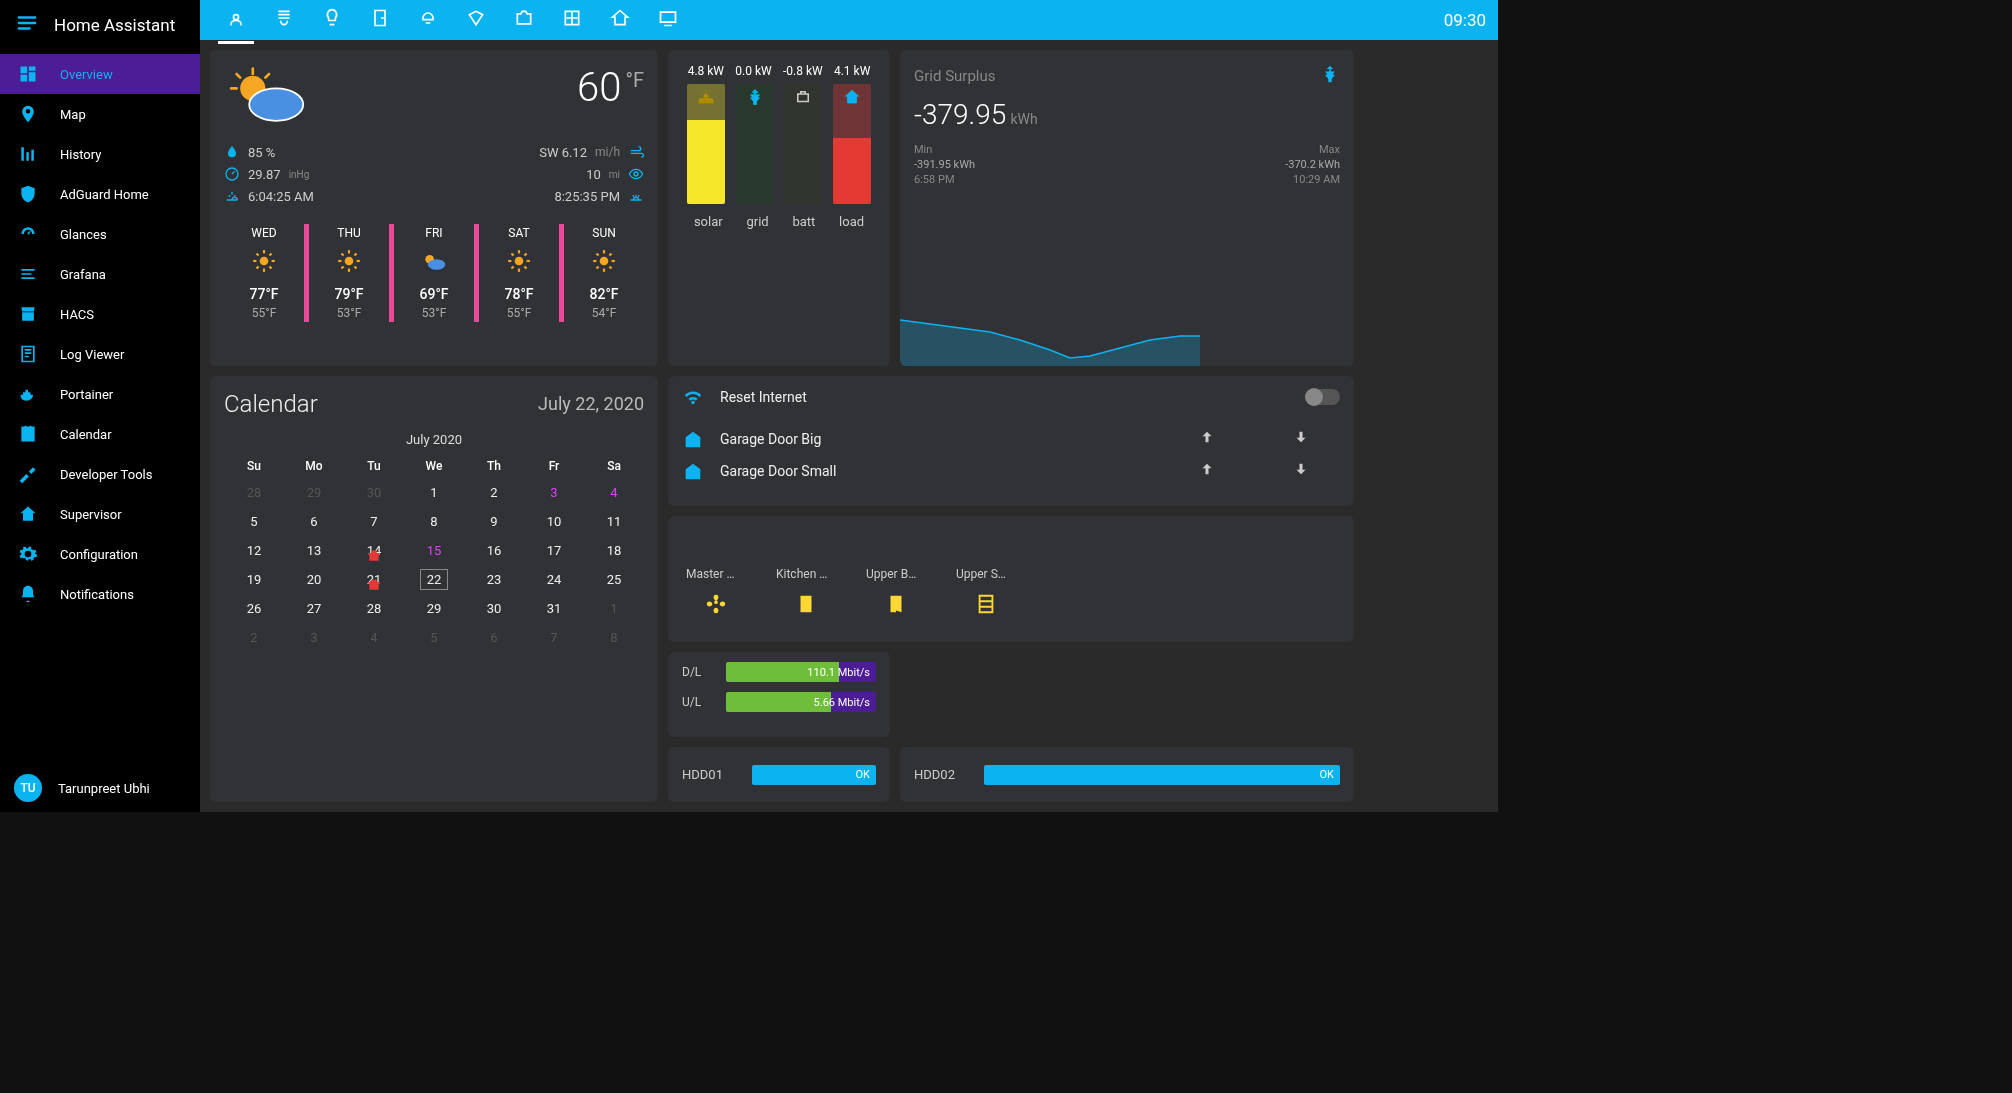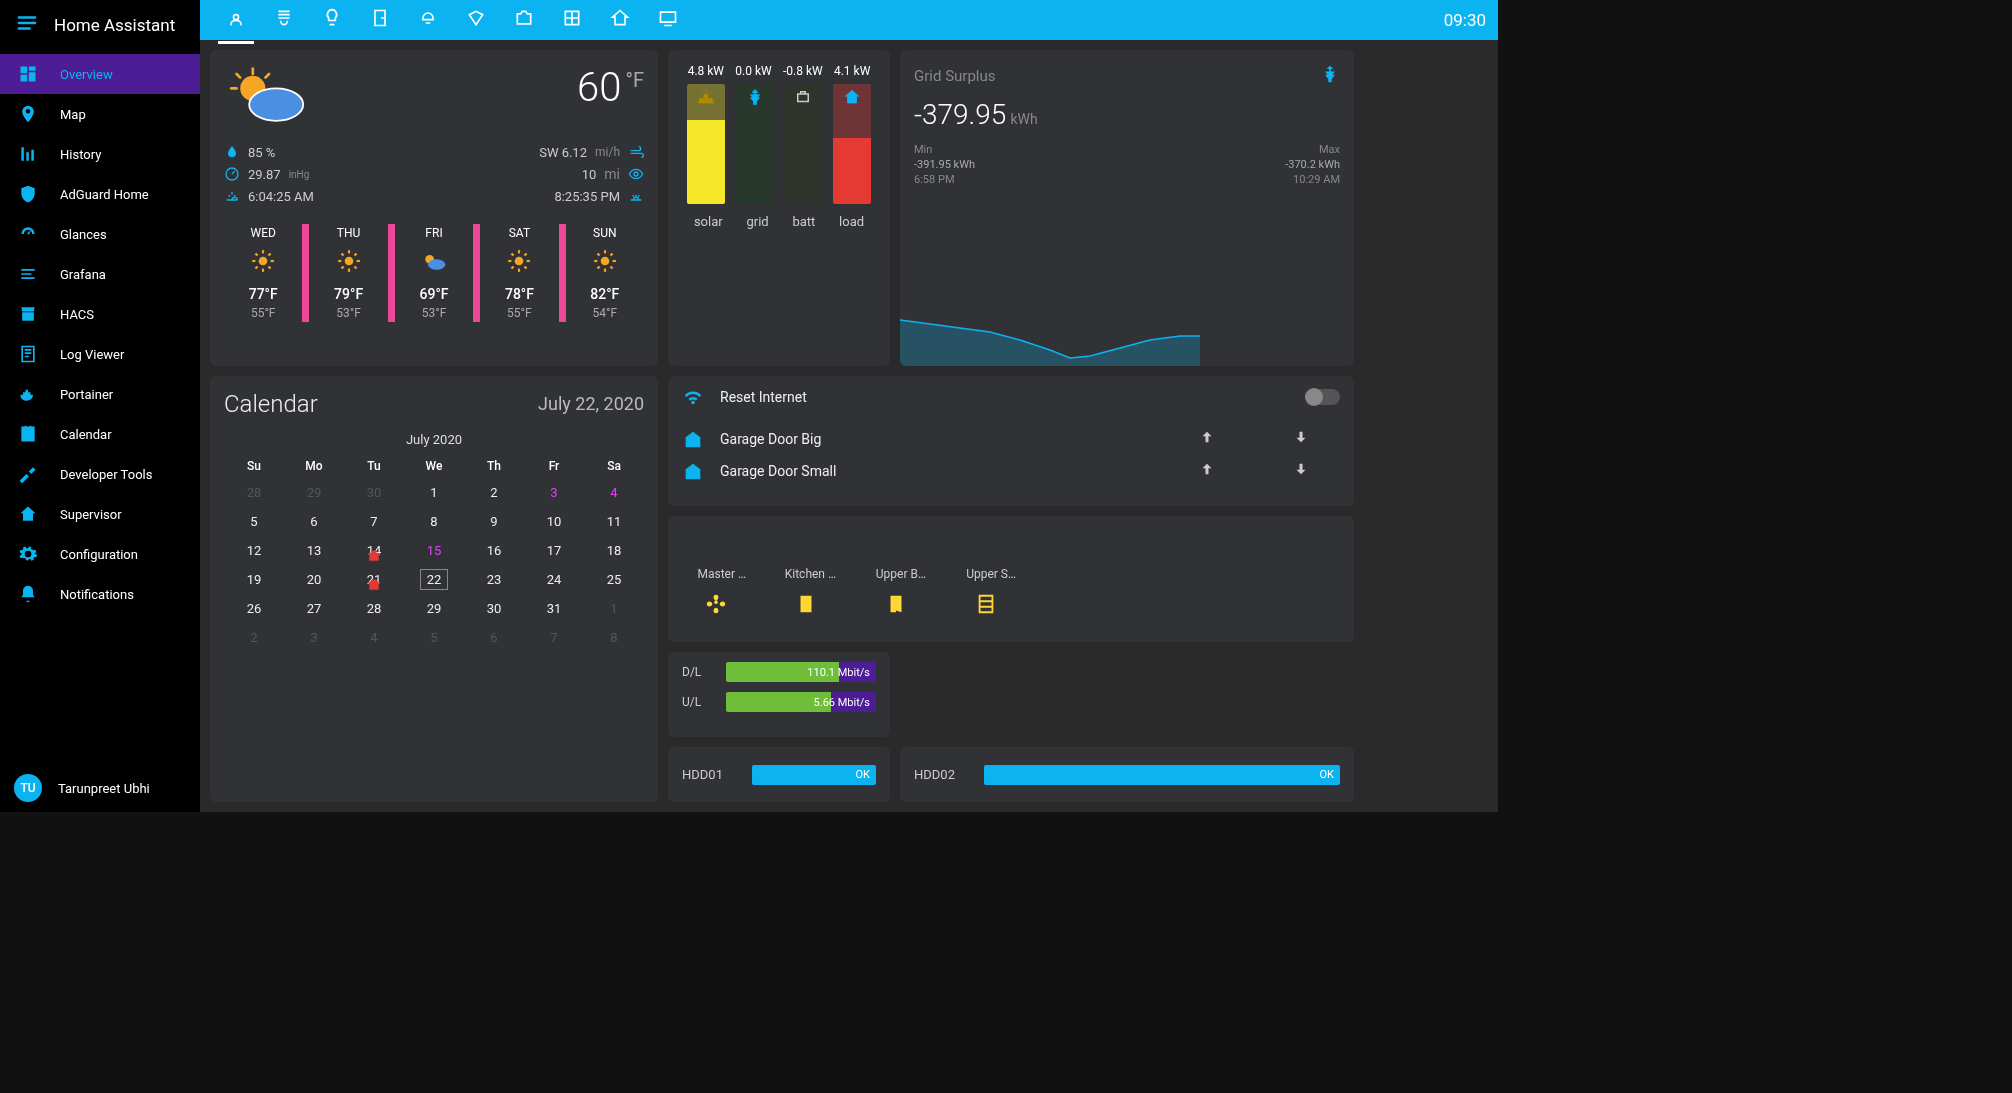--- a/index.html
+++ b/index.html
@@ -29,21 +29,21 @@
 .weather-icon { width: 80px; height: 60px; position: relative; }
 .weather-temp { display:flex; align-items:flex-start; gap:4px; }
 .weather-temp .num { font-size: 40px; font-weight: 300; color:#fff; }
 .weather-temp .unit { font-size: 20px; color:#aaa; margin-top:4px; }
 .weather-mid { display: flex; justify-content: space-between; margin-top: 20px; font-size: 13px; }
 .weather-mid .col { display:flex; flex-direction:column; gap:6px; }
 .weather-mid .row { display:flex; align-items:center; gap:8px; }
 .weather-mid .row.right { justify-content: flex-end; }
 .weather-mid svg { fill:#0bb4f1; width:16px; height:16px; flex-shrink:0; }
 .forecast { display: flex; margin-top: 20px; }
-.forecast-day { flex:1; text-align:center; border-right:7px solid #ec4899; padding: 2px 0; }
+.forecast-day { flex:1; text-align:center; border-right:5px solid #ec4899; padding: 2px 0; }
 .forecast-day:last-child { border-right:none; }
 .forecast-day .d { font-size: 12px; color:#fff; margin-bottom:8px; }
 .forecast-day .hi { font-size: 14px; color:#fff; font-weight:500; margin-top:8px; }
 .forecast-day .lo { font-size: 12px; color:#aaa; margin-top:4px; }
 .power-card { grid-column: 2; grid-row: 1 / span 2; }
 .power-head { display:flex; justify-content: space-around; font-size: 12px; color:#fff; }
 .power-bars { display:flex; justify-content: space-around; margin-top:6px; height:120px; align-items:flex-end; }
 .power-bar-wrap { width:38px; height:100%; position:relative; display:flex; flex-direction:column; justify-content:flex-end; border-radius:2px; overflow:hidden; }
 .power-bar-bg { position:absolute; inset:0; opacity:0.35; }
 .power-bar-fill { width:100%; }
@@ -77,21 +77,21 @@
 .controls-card { grid-column: 2 / span 3; grid-row: 3; display:flex; flex-direction:column; gap: 10px; padding:10px 14px; }
 .ctrl-row { display:flex; align-items:center; gap:16px; }
 .ctrl-row svg.lead { fill:#0bb4f1; width:22px; height:22px; flex-shrink:0; }
 .ctrl-row .label { font-size:14px; color:#eee; flex:1; }
 .toggle { width:34px; height:16px; background:#555; border-radius:10px; position:relative; cursor:pointer; }
 .toggle::after { content:""; position:absolute; width:18px; height:18px; background:#888; border-radius:50%; top:-1px; left:-1px; }
 .arrow-btn { cursor:pointer; padding: 0 30px; }
 .arrow-btn svg { fill:#ccc; width:18px; height:18px; }
 .sensors-card { grid-column: 2 / span 3; grid-row: 4; display:flex; gap: 30px; padding: 12px 18px; }
 .sensor { display:flex; flex-direction:column; align-items:center; gap:12px; width: 60px; }
-.sensor .nm { font-size:12px; color:#ccc; white-space:nowrap; overflow:hidden; text-overflow:ellipsis; width:100%; text-align:right;margin-top:39px; }
+.sensor .nm { font-size:12px; color:#ccc; white-space:nowrap; overflow:hidden; text-overflow:ellipsis; width:100%; text-align:left;margin-top:39px; }
 .sensor svg { fill:#fdd835; width:22px; height:22px; }
 .bar-card { padding: 10px 14px; display:flex; flex-direction:column; gap:10px; }
 .net-card { grid-column: 2; grid-row: 5; }
 .ping-card { grid-column: 3 / span 2; grid-row: 5; }
 .hdd1-card { grid-column: 2; grid-row: 6; }
 .hdd2-card { grid-column: 3 / span 2; grid-row: 6; }
 .bar-row { display:flex; align-items:center; gap:8px; font-size:12px; }
 .bar-row .lbl { width:36px; color:#ccc; }
 .bar-track { flex:1; height:20px; background:#4c1d95; position:relative; border-radius:2px; overflow:hidden; }
 .bar-fill { position:absolute; left:0; top:0; bottom:0; }
@@ -395,21 +395,21 @@
           <div class="col">
             <div class="row right">
                 <span>SW 6.12</span> 
                 <span style="font-size:12px;color:#888">mi/h</span>
                 <svg>
                   <use href="#i-wind"></use>
                 </svg>
               </div>
             <div class="row right">
                 <span>10</span> 
-                <span style="font-size:14px;color:#888">mi</span>
+                <span style="font-size:10px;color:#888">mi</span>
                 <svg>
                   <use href="#i-eye"></use>
                 </svg>
               </div>
             <div class="row right">
                 <span>8:25:35 PM</span>
                 <svg>
                   <use href="#i-sunset"></use>
                 </svg>
               </div>

